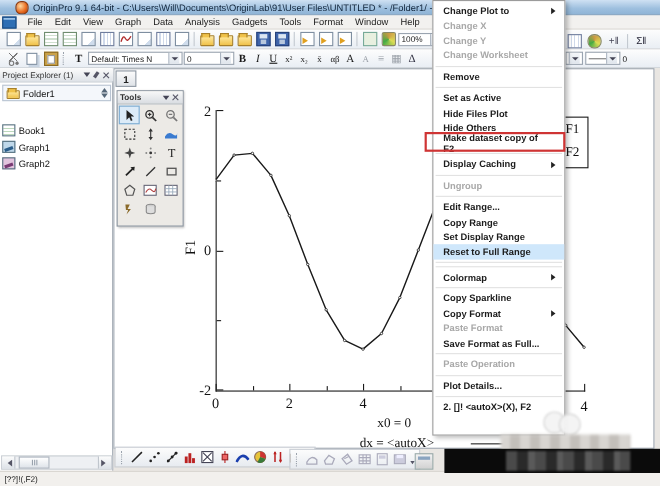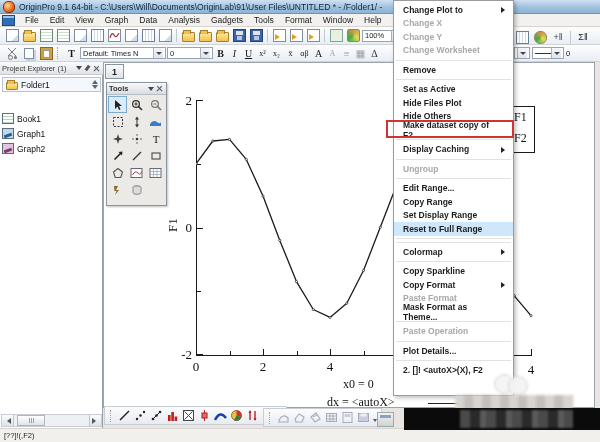--- a/index.html
+++ b/index.html
@@ -3,21 +3,21 @@
 <meta charset="utf-8">
 <style>
   html,body{margin:0;padding:0;background:#777;}
   #app{position:relative;width:600px;height:442px;background:#f0eeec;overflow:hidden;
        font-family:"Liberation Sans",sans-serif;font-size:9px;color:#111;}
   .abs{position:absolute;}
 
   
   #titlebar{left:0;top:0;width:600px;height:14px;
     background:linear-gradient(#cfe1f3,#9dbfde 60%,#8fb4d6);
-    border-bottom:1px solid #6f94b8;display:flex;align-items:center;gap:4px;padding-left:3px;box-sizing:border-box;}
+    border-bottom:1px solid #6f94b8;display:flex;align-items:center;gap:4px;padding-left:14px;box-sizing:border-box;}
   #titlebar .appicon{width:10px;height:10px;border-radius:5px;
     background:radial-gradient(circle at 35% 35%,#ffd9a0,#e86a1e 60%,#a33808);border:1px solid #8a3a10;}
   #titlebar .ttext{font-size:8.5px;color:#10243a;white-space:nowrap;overflow:hidden;}
 
   
   #menubar{left:0;top:14px;width:600px;height:13px;background:#f2f1ef;border-bottom:1px solid #d7d4d0;
     display:flex;align-items:center;gap:1px;padding-left:2px;box-sizing:border-box;}
   #menubar .wicon{width:11px;height:9px;background:#2f6fb4;border:1px solid #1c4a7e;margin-right:4px;
     box-shadow:inset 0 2px 0 #9cc3e8;}
   .mitem{padding:1px 5px;font-size:8.5px;color:#1a1a1a;}
@@ -592,21 +592,21 @@
     <div class="cm-item">
         <span>Copy Sparkline</span>
       </div>
     <div class="cm-item sub">
         <span>Copy Format</span>
       </div>
     <div class="cm-item dis">
         <span>Paste Format</span>
       </div>
     <div class="cm-item">
-        <span>Mask Format as Theme...</span>
+        <span>Save Format as Full...</span>
       </div>
     <div class="cm-sep"></div>
     <div class="cm-item dis">
         <span>Paste Operation</span>
       </div>
     <div class="cm-sep"></div>
     <div class="cm-item">
         <span>Plot Details...</span>
       </div>
     <div class="cm-sep"></div>

